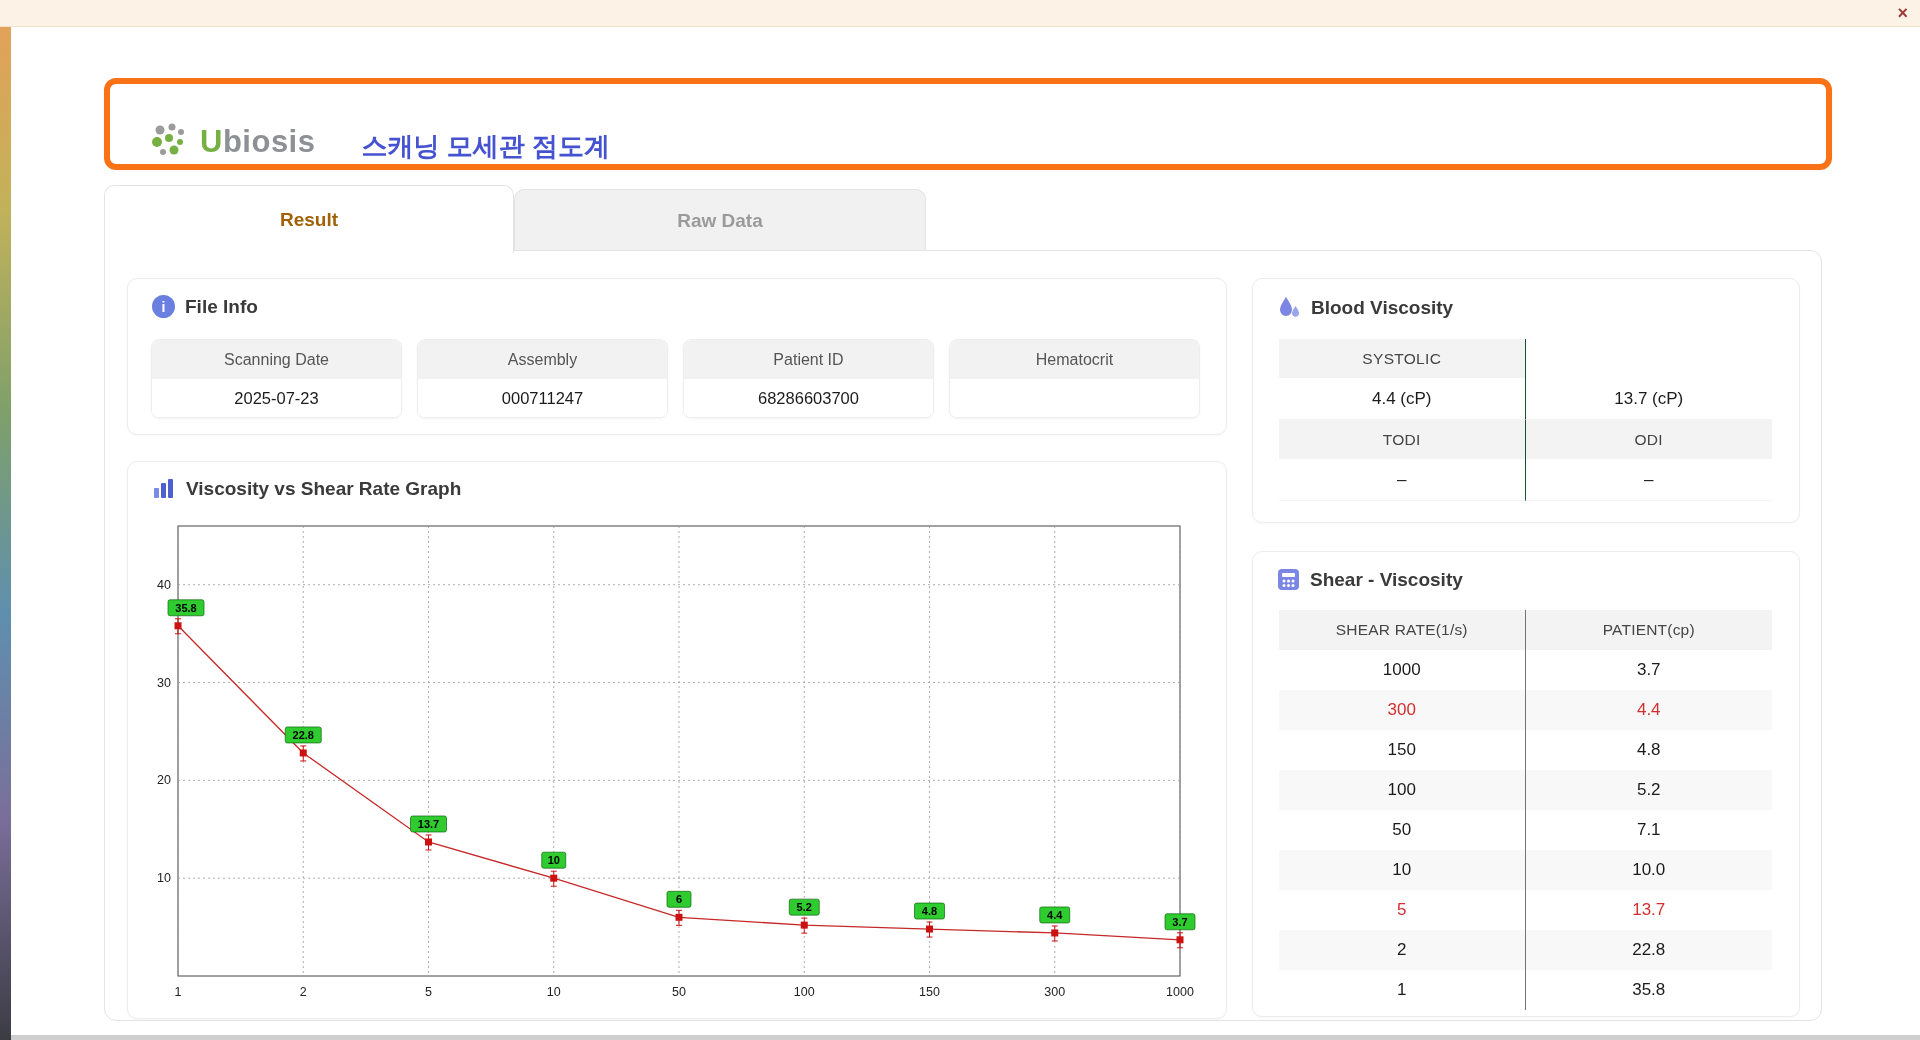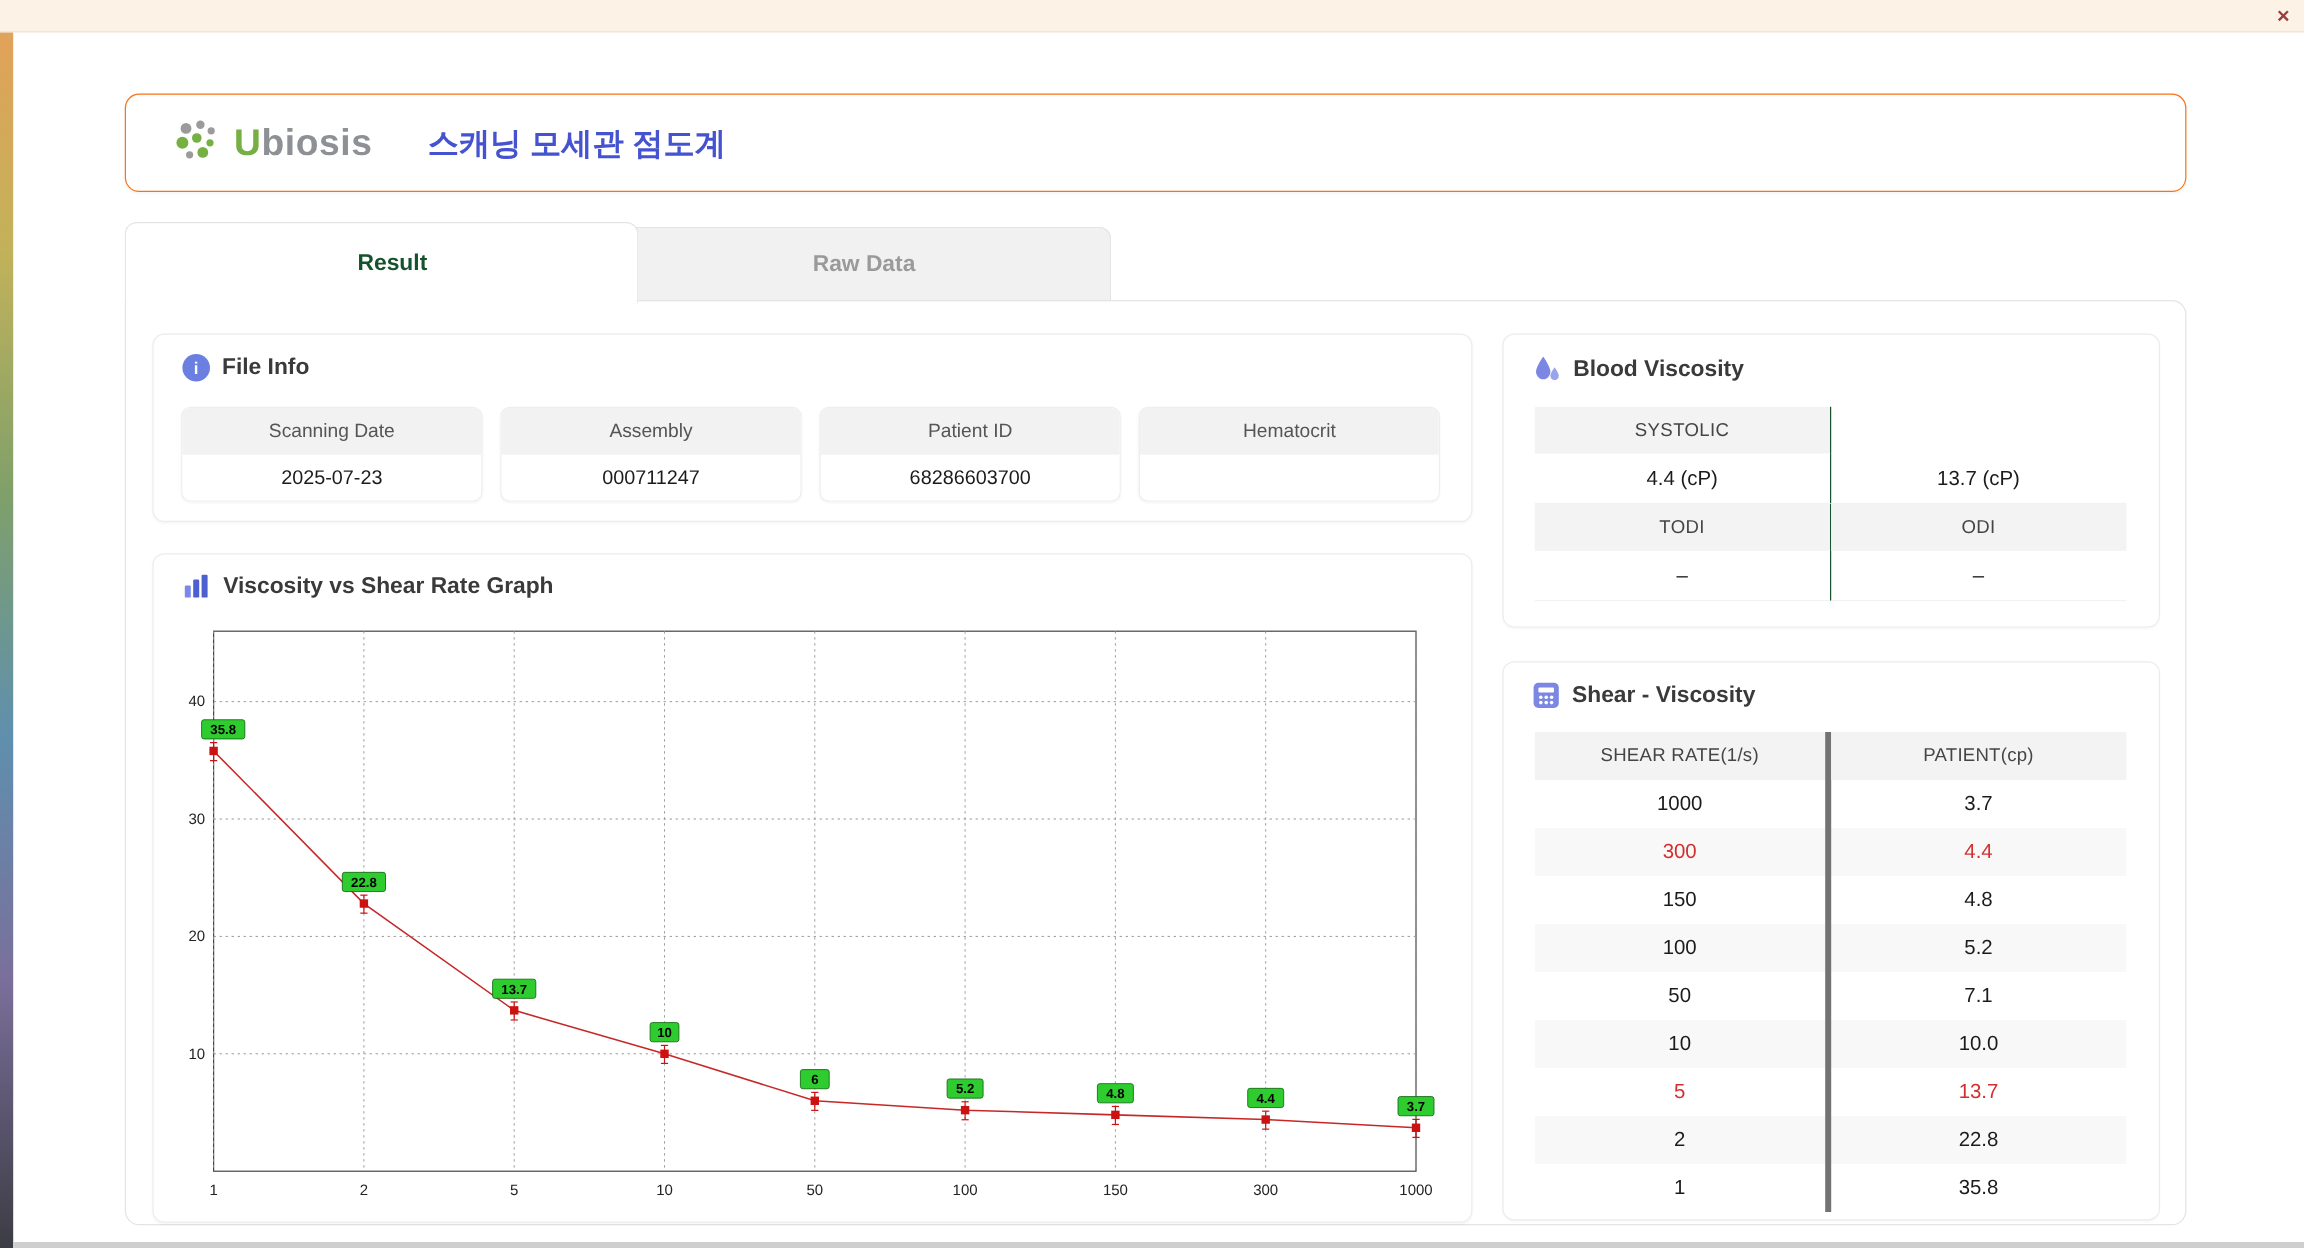--- a/index.html
+++ b/index.html
@@ -10,32 +10,32 @@
   .topbar{position:absolute;left:0;top:0;width:1920px;height:26px;background:#fcf2e6;
           border-bottom:1px solid #f0e2cf;z-index:10;}
   .close-btn{position:absolute;right:12px;top:1px;font-size:18px;line-height:24px;
              color:#9c3b3b;font-weight:bold;cursor:pointer;}
   .leftstrip{position:absolute;left:0;top:26px;width:11px;height:1014px;
      background:linear-gradient(180deg,#e2a259 0%,#c2b25a 18%,#7fa06a 38%,#5f8fae 58%,#7a6f9a 78%,#3c3c44 100%);}
   .bottomedge{position:absolute;left:11px;bottom:0;right:0;height:5px;background:#cfcfcf;}
 
   
   .header-card{position:absolute;left:104px;top:78px;width:1716px;height:80px;background:#fff;
-      border:1px solid #f97316;border-radius:12px;box-shadow:0 1px 3px rgba(0,0,0,.04);
-      display:flex;align-items:center;}
+      border:6px solid #f97316;border-radius:12px;box-shadow:0 1px 3px rgba(0,0,0,.04);
+      display:flex;align-items:flex-end;}
   .logo{display:flex;align-items:center;gap:8px;margin-left:36px;}
   .logo-text{font-size:31px;font-weight:600;color:#8d9095;letter-spacing:.5px;display:block;}
   .logo-text::first-letter{color:#76b043;}
   .app-title{margin-left:46px;font-size:26px;font-weight:bold;color:#4553d0;}
 
   
   .tab{position:absolute;display:flex;align-items:center;justify-content:center;
        font-size:19px;font-weight:bold;cursor:pointer;}
-  .tab-active{left:104px;top:185px;width:408px;height:67px;background:#fff;color:#14532d;
-       border:1px solid #e4e4e4;border-bottom:none;border-radius:10px 10px 0 0;z-index:5;padding-left:18px;}
+  .tab-active{left:104px;top:185px;width:408px;height:67px;background:#fff;color:#a16207;
+       border:1px solid #e4e4e4;border-bottom:none;border-radius:10px 10px 0 0;z-index:5;}
   .tab-inactive{left:514px;top:189px;width:410px;height:61px;background:#f1f1f1;color:#9a9a9a;
        border:1px solid #e4e4e4;border-bottom:none;border-radius:10px 10px 0 0;z-index:1;}
 
   
   .content-card{position:absolute;left:104px;top:250px;width:1716px;height:769px;background:#fff;
        border:1px solid #e4e4e4;border-radius:0 12px 12px 12px;z-index:2;}
 
   .card{position:absolute;background:#fff;border:1px solid #ececec;border-radius:10px;
         box-shadow:0 1px 2px rgba(0,0,0,.03);}
   .card-title{display:flex;align-items:center;gap:10px;padding:16px 0 0 24px;
@@ -62,21 +62,21 @@
   .bv-cell{display:flex;align-items:center;justify-content:center;}
   .bv-cell:first-child{border-right:1px solid #14532d;}
   .bv-head .bv-cell{height:39px;background:#f3f3f3;font-size:15.5px;color:#454545;letter-spacing:.3px;}
   .bv-val .bv-cell{height:41px;font-size:17px;color:#1b1b1b;border-bottom:1px solid #f2f2f2;}
 
   
   .sv-card{left:1147px;top:300px;width:546px;height:464px;}
   .sv-table{position:absolute;left:26px;top:58px;width:493px;}
   .sv-row{display:grid;grid-template-columns:1fr 1fr;}
   .sv-cell{display:flex;align-items:center;justify-content:center;height:40px;font-size:17px;color:#1b1b1b;}
-  .sv-cell:first-child{border-right:5px solid #737373;}
+  .sv-cell:first-child{border-right:1px solid #737373;}
   .sv-head .sv-cell{background:#f3f3f3;font-size:15.5px;color:#454545;font-weight:normal;letter-spacing:.2px;}
   .sv-row.alt{background:#f8f8f8;}
   .sv-row.red .sv-cell{color:#d32f2f;}
 
   
   .info-icon{width:23px;height:23px;border-radius:50%;background:#6b7fe0;color:#fff;
       display:flex;align-items:center;justify-content:center;font-size:14px;font-weight:bold;}
 </style>
 </head>
 <body>

